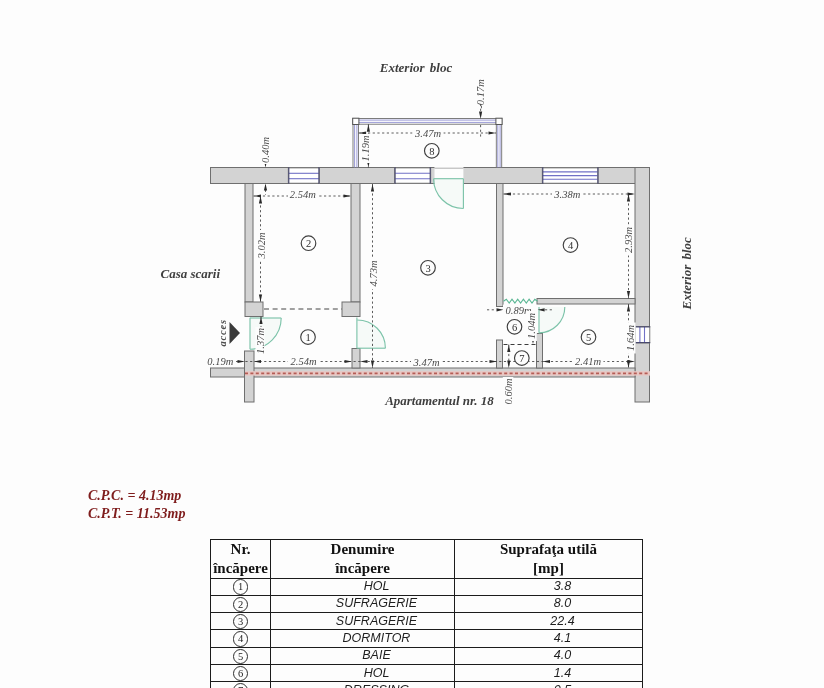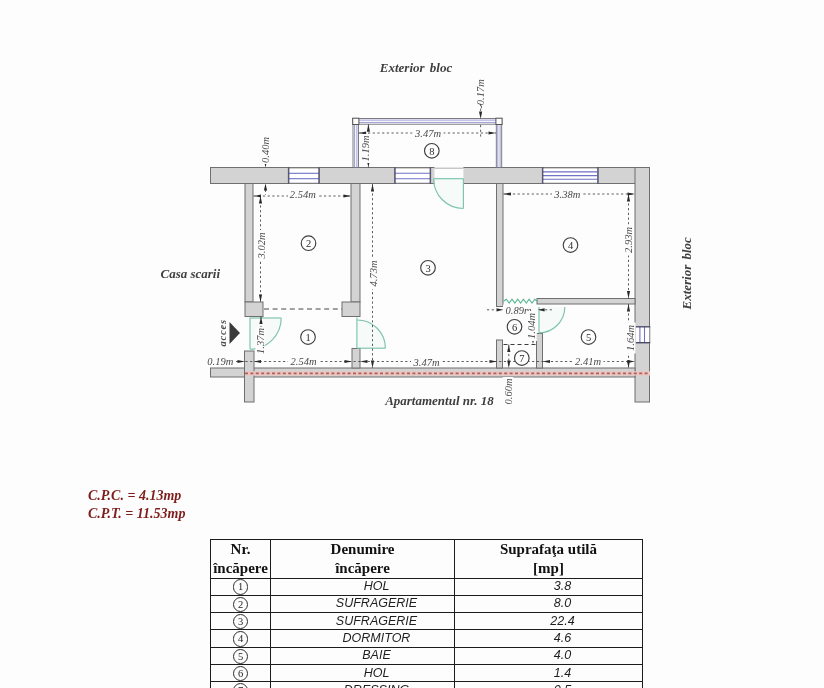--- a/index.html
+++ b/index.html
@@ -352,21 +352,21 @@
           <td class="nm">8.0</td>
         </tr>
   <tr class="r">
           <td><span class="circ">3</span></td>
           <td class="nm">SUFRAGERIE</td>
           <td class="nm">22.4</td>
         </tr>
   <tr class="r">
           <td><span class="circ">4</span></td>
           <td class="nm">DORMITOR</td>
-          <td class="nm">4.6</td>
+          <td class="nm">4.1</td>
         </tr>
   <tr class="r">
           <td><span class="circ">5</span></td>
           <td class="nm">BAIE</td>
           <td class="nm">4.0</td>
         </tr>
   <tr class="r">
           <td><span class="circ">6</span></td>
           <td class="nm">HOL</td>
           <td class="nm">1.4</td>

